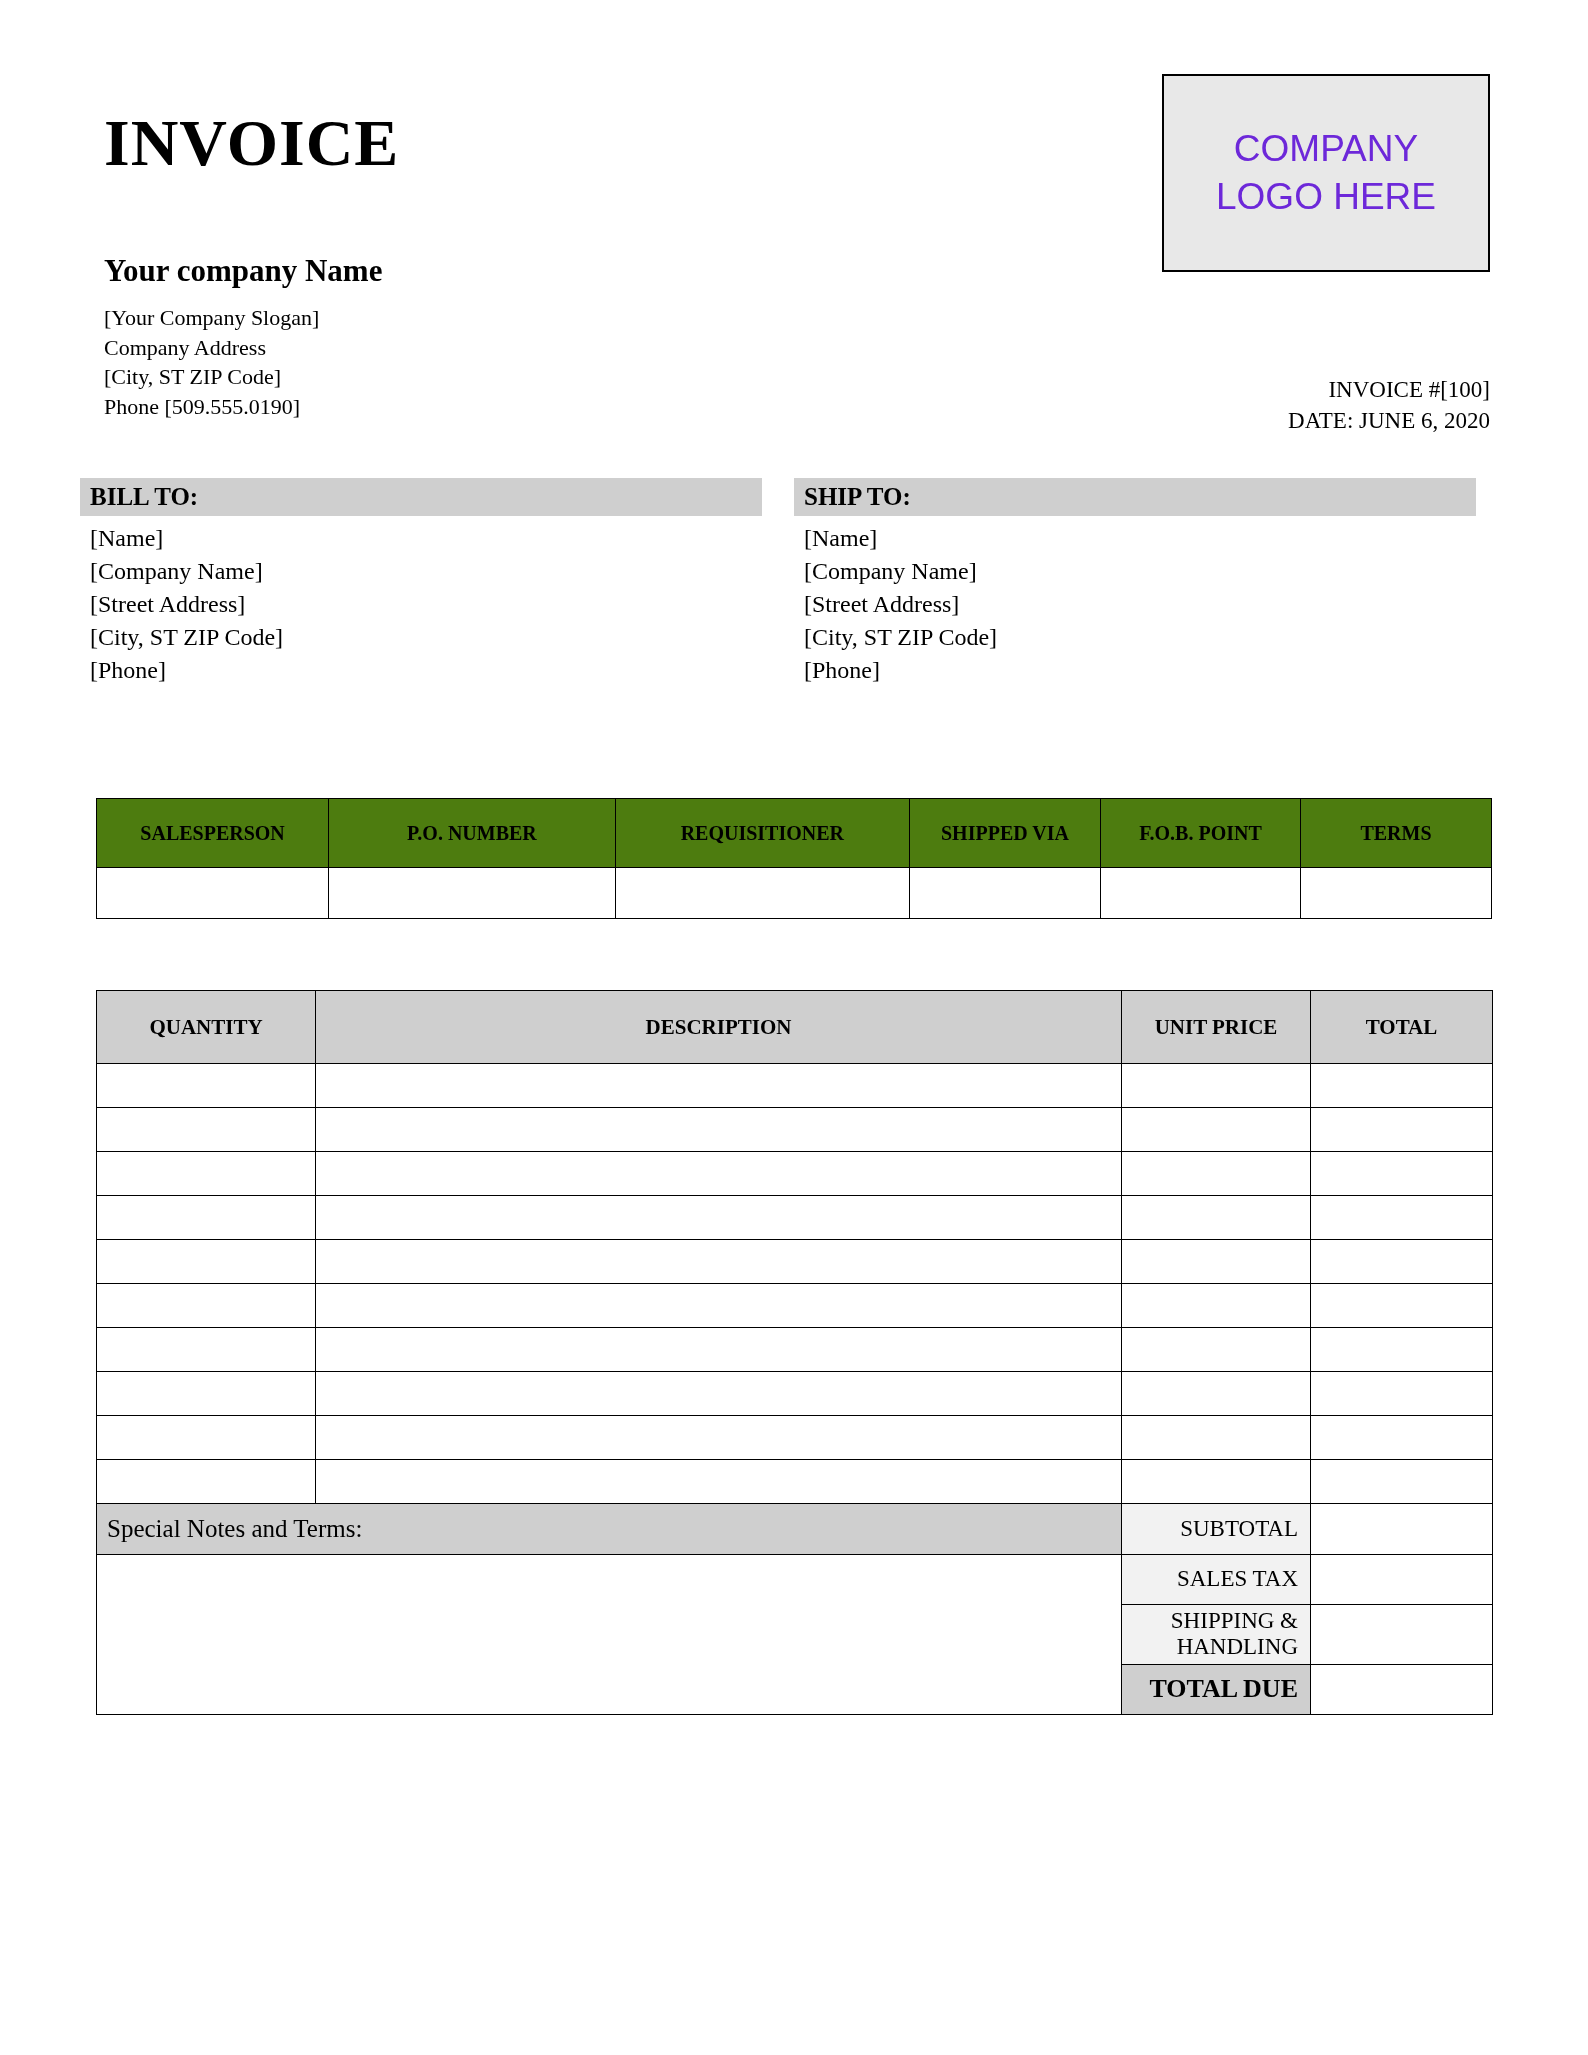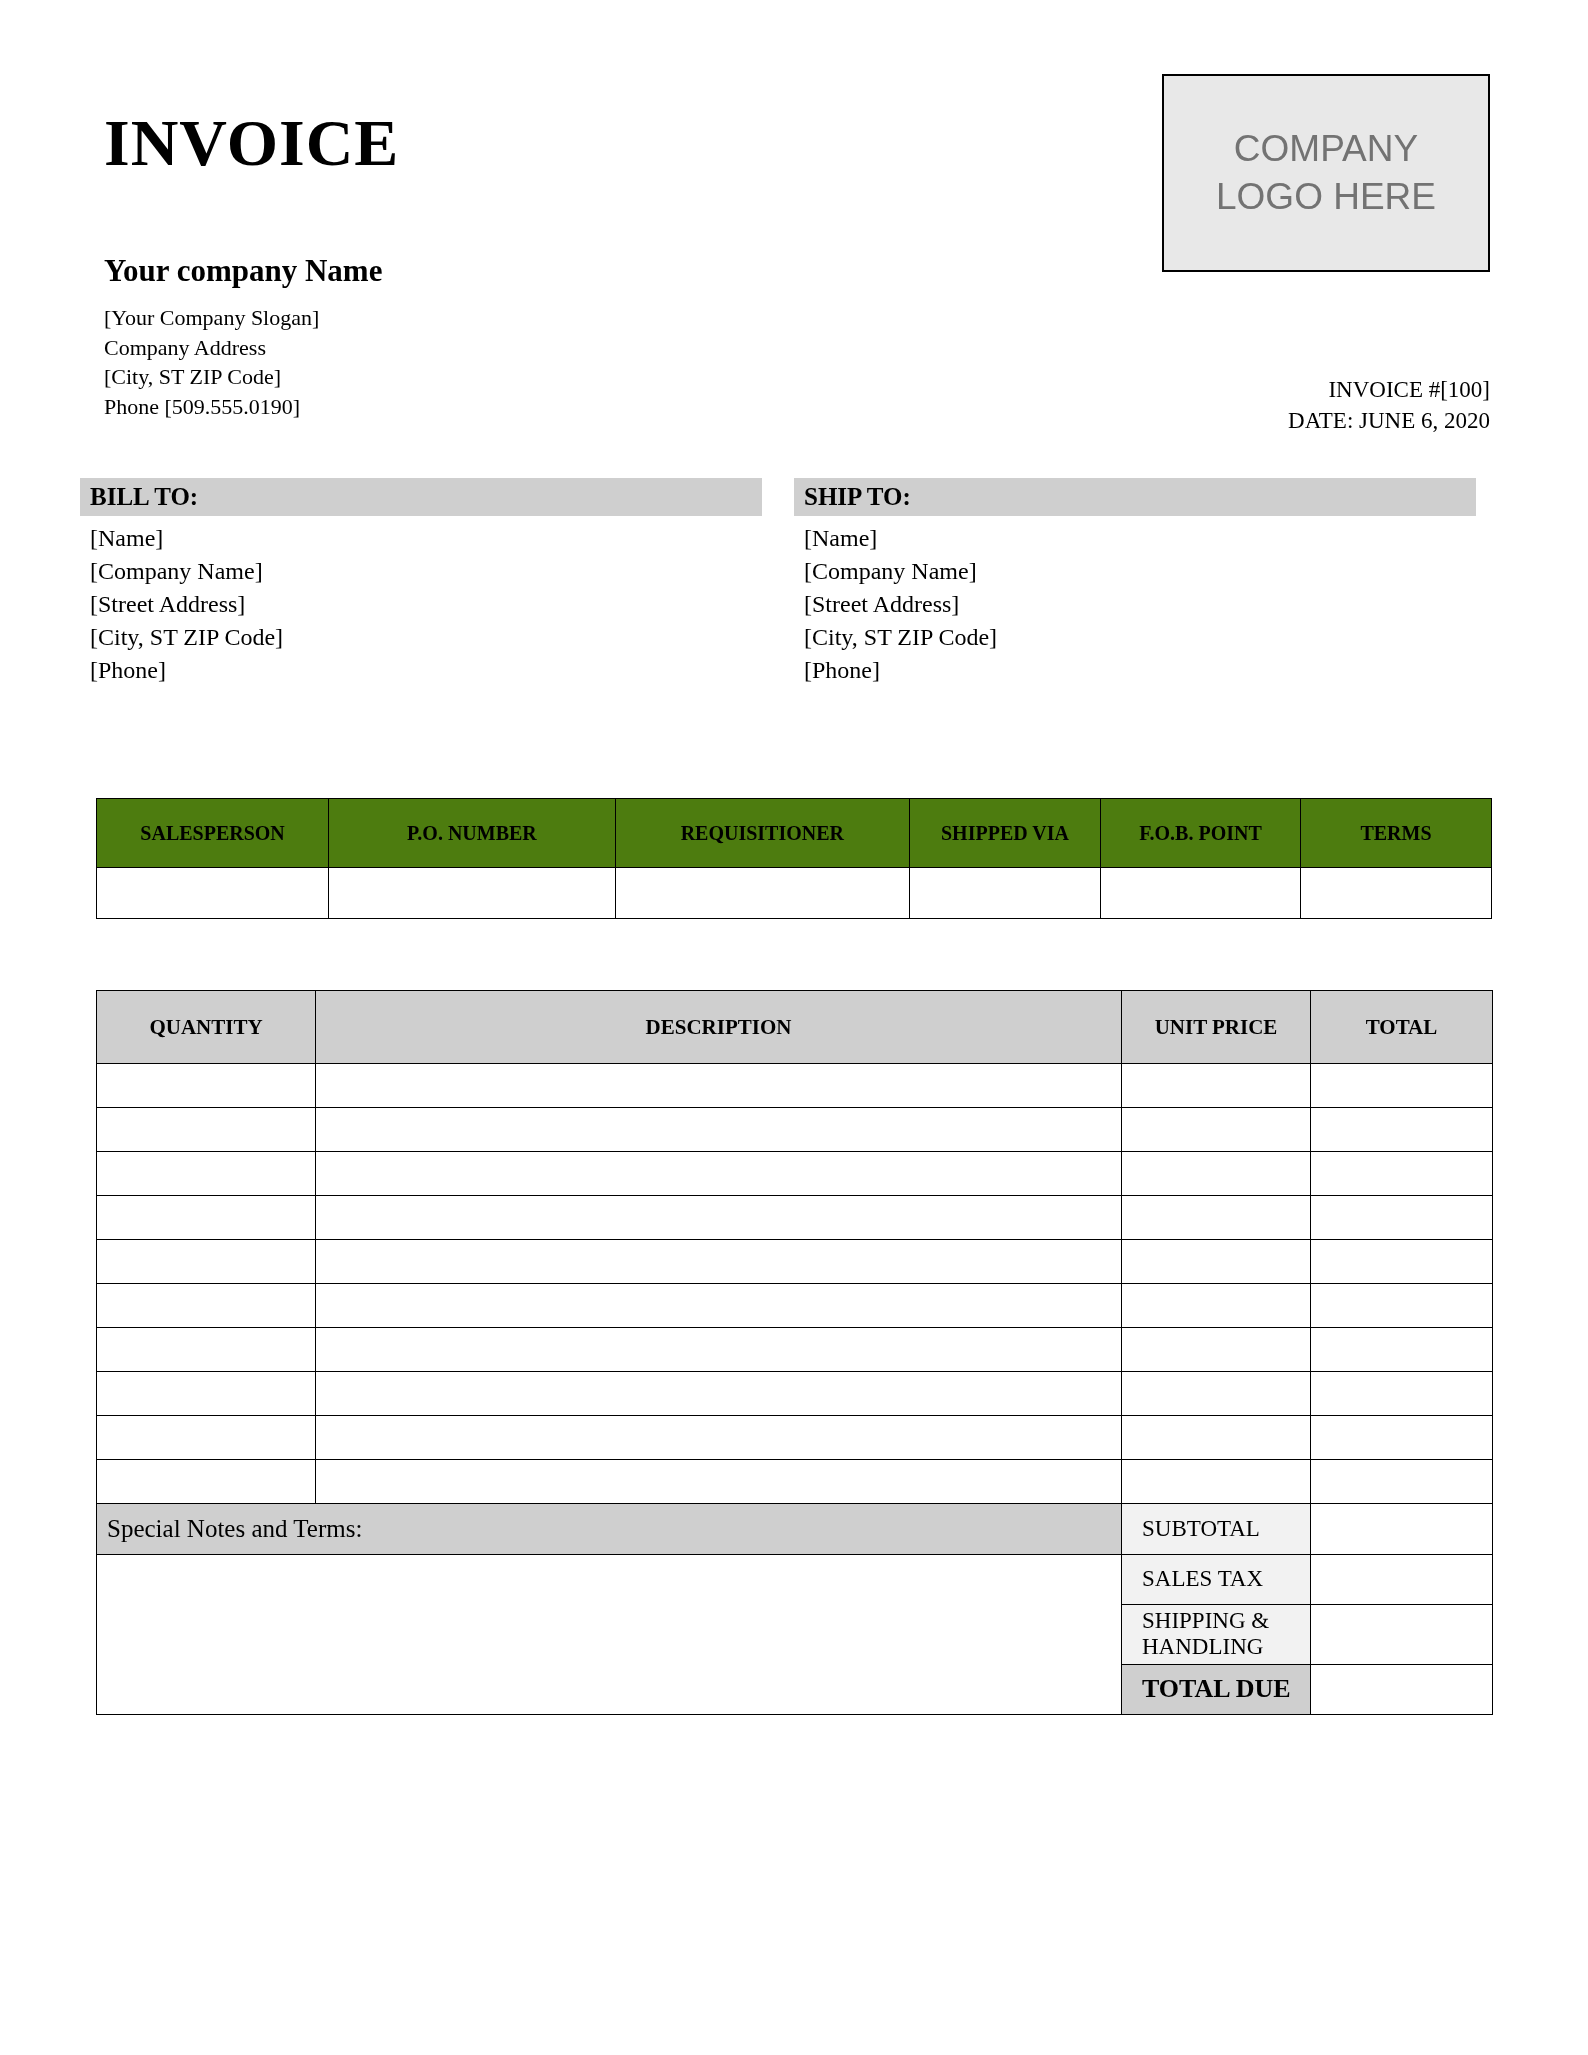--- a/index.html
+++ b/index.html
@@ -46,21 +46,21 @@
     height: 194px;
     border: 2px solid #000;
     background: #e8e8e8;
     display: flex;
     flex-direction: column;
     align-items: center;
     justify-content: center;
     font-family: "Liberation Sans", sans-serif;
     font-size: 37px;
     line-height: 1.3;
-    color: #737373;
+    color: #6d28d9;
   }
   .company-name {
     position: absolute;
     left: 104px;
     top: 253px;
     font-size: 31px;
     font-weight: bold;
   }
   .company-lines {
     position: absolute;
@@ -170,23 +170,23 @@
     height: 42px;
     vertical-align: middle;
   }
   .notes-body {
     border: 1.5px solid #000;
     background: #ffffff;
   }
   .tot-label {
     border: 1.5px solid #000;
     background: #f2f2f2;
-    text-align: left;
+    text-align: right;
     font-size: 23px;
-    padding: 3px 12px 4px 20px;
+    padding: 3px 12px 4px 8px;
     height: 42px;
     vertical-align: middle;
   }
   .tot-label.grey {
     background: #cfcfcf;
     font-weight: bold;
     font-size: 26px;
   }
   .tot-value {
     border: 1.5px solid #000;

